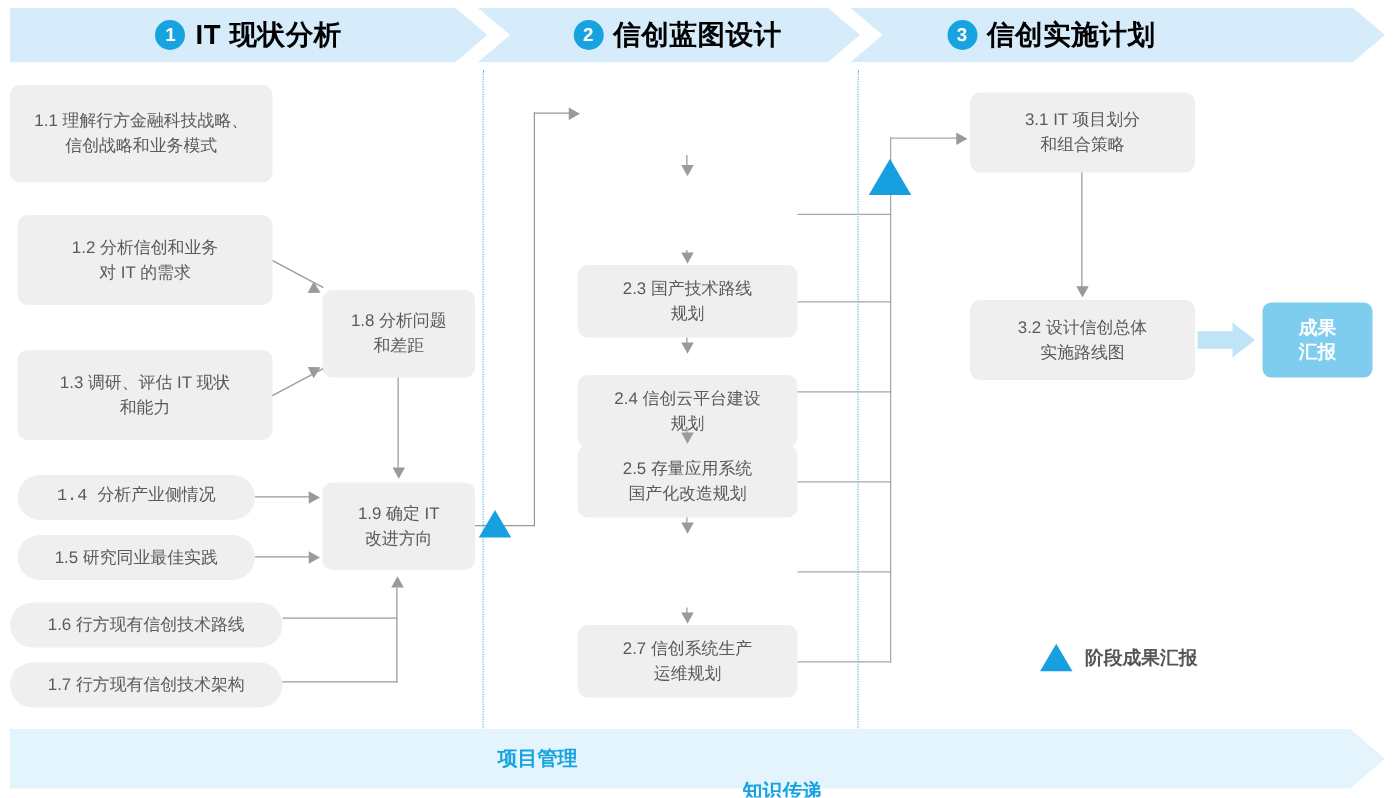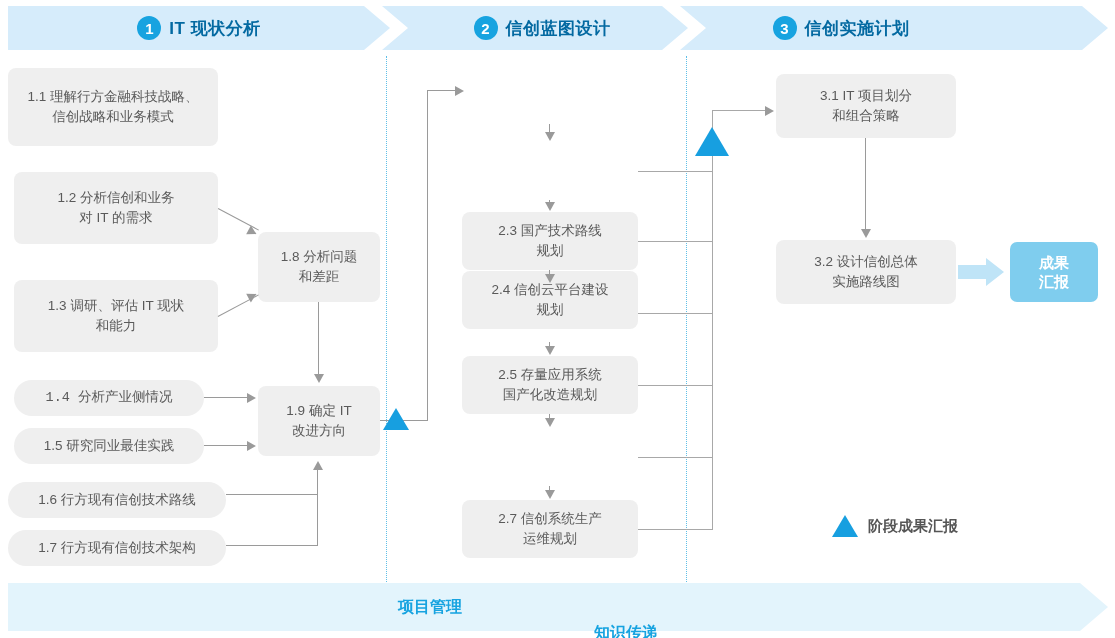--- a/index.html
+++ b/index.html
@@ -15,21 +15,21 @@
   }
   .phase-band.notched .band-bg{
       clip-path:polygon(0 0, calc(100% - 26px) 0, 100% 50%, calc(100% - 26px) 100%, 0 100%,
                         26px 50%);
   }
   .phase-inner{position:absolute;inset:0;display:flex;align-items:center;
                justify-content:center;gap:8px;}
   .phase-num{width:24px;height:24px;border-radius:50%;background:#17a3e0;color:#fff;
              font-size:15px;font-weight:bold;display:flex;align-items:center;
              justify-content:center;line-height:1;}
-  .phase-title{color:#0369a1;font-size:17px;font-weight:bold;letter-spacing:.5px;}
+  .phase-title{color:#000000;font-size:22px;font-weight:bold;letter-spacing:.5px;}
 
   
   .box{position:absolute;background:#efefef;border-radius:8px;color:#5a5a5a;
        font-size:13.5px;line-height:1.45;display:flex;align-items:center;
        justify-content:center;text-align:center;padding:4px 8px;box-sizing:border-box;}
   .box.pill{border-radius:20px;}
 
   .outcome{position:absolute;background:#7fcdee;border-radius:7px;color:#ffffff;
            font-weight:bold;font-size:15px;line-height:1.3;display:flex;
            align-items:center;justify-content:center;text-align:center;}
@@ -169,21 +169,21 @@
   <div class="ln v" style="left:427px;top:90px;height:331px;"></div>
   <div class="ln h" style="left:427px;top:90px;width:32px;"></div>
   <div class="arrow right" style="left:455px;top:85.5px;"></div>
 
   <div class="tri-blue sm" style="left:383px;top:408px;"></div>
 
   <div class="box" style="left:462px;top:212px;width:176px;height:58px;">
     <span style="white-space:pre-line;">2.3 国产技术路线
 规划</span>
   </div>
-  <div class="box" style="left:462px;top:271px;width:176px;height:58px;">
+  <div class="box" style="left:462px;top:300px;width:176px;height:58px;">
     <span style="white-space:pre-line;">2.4 信创云平台建设
 规划</span>
   </div>
   <div class="box" style="left:462px;top:356px;width:176px;height:58px;">
     <span style="white-space:pre-line;">2.5 存量应用系统
 国产化改造规划</span>
   </div>
   <div class="box" style="left:462px;top:500px;width:176px;height:58px;">
     <span style="white-space:pre-line;">2.7 信创系统生产
 运维规划</span>

